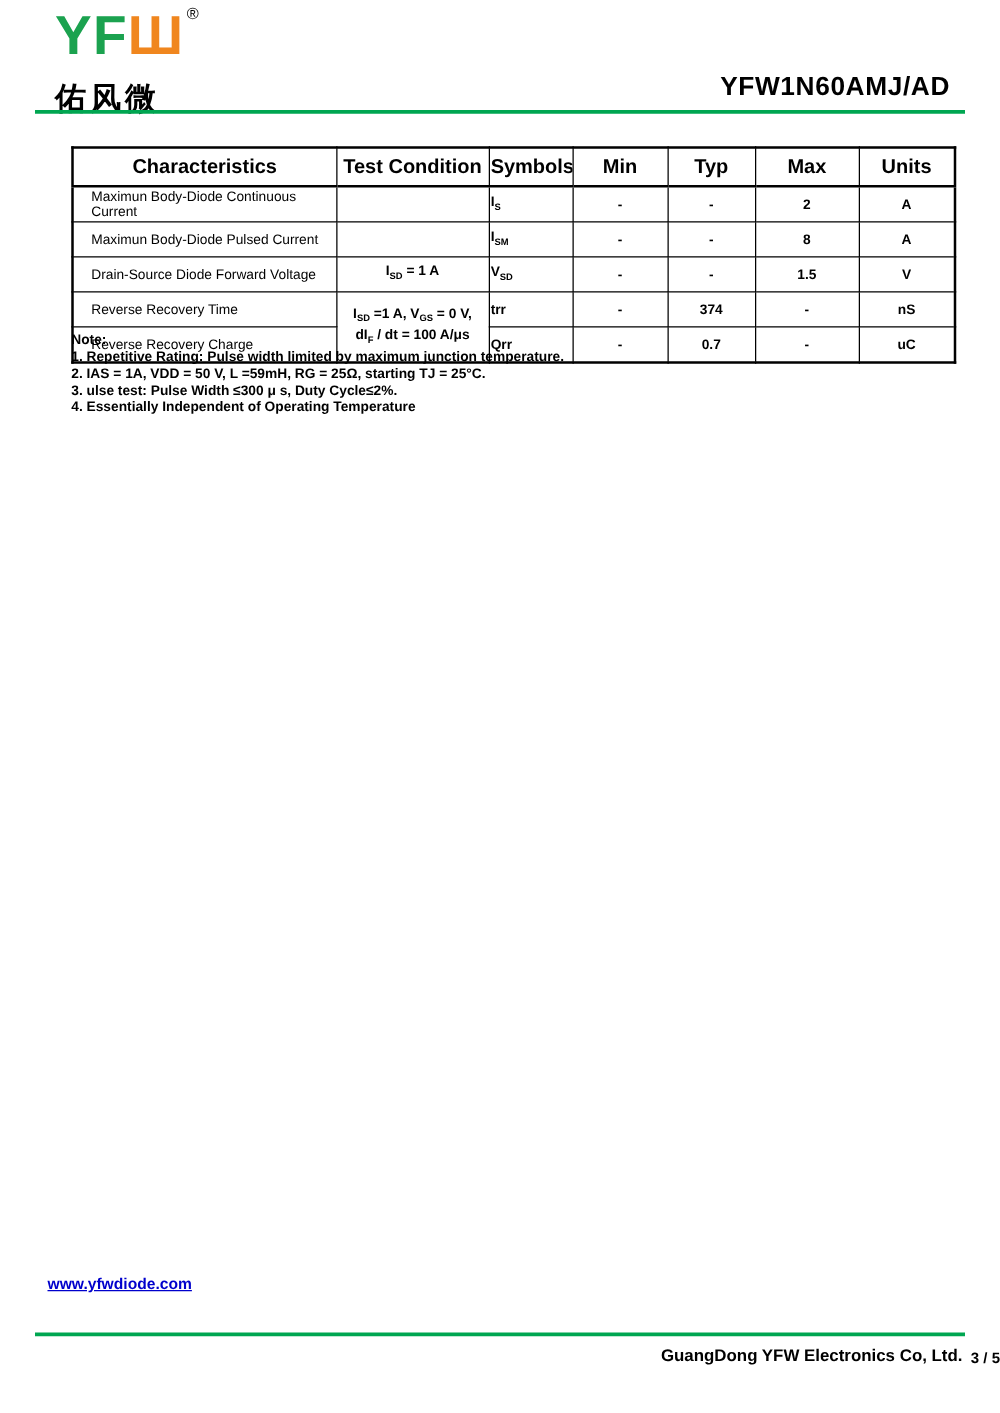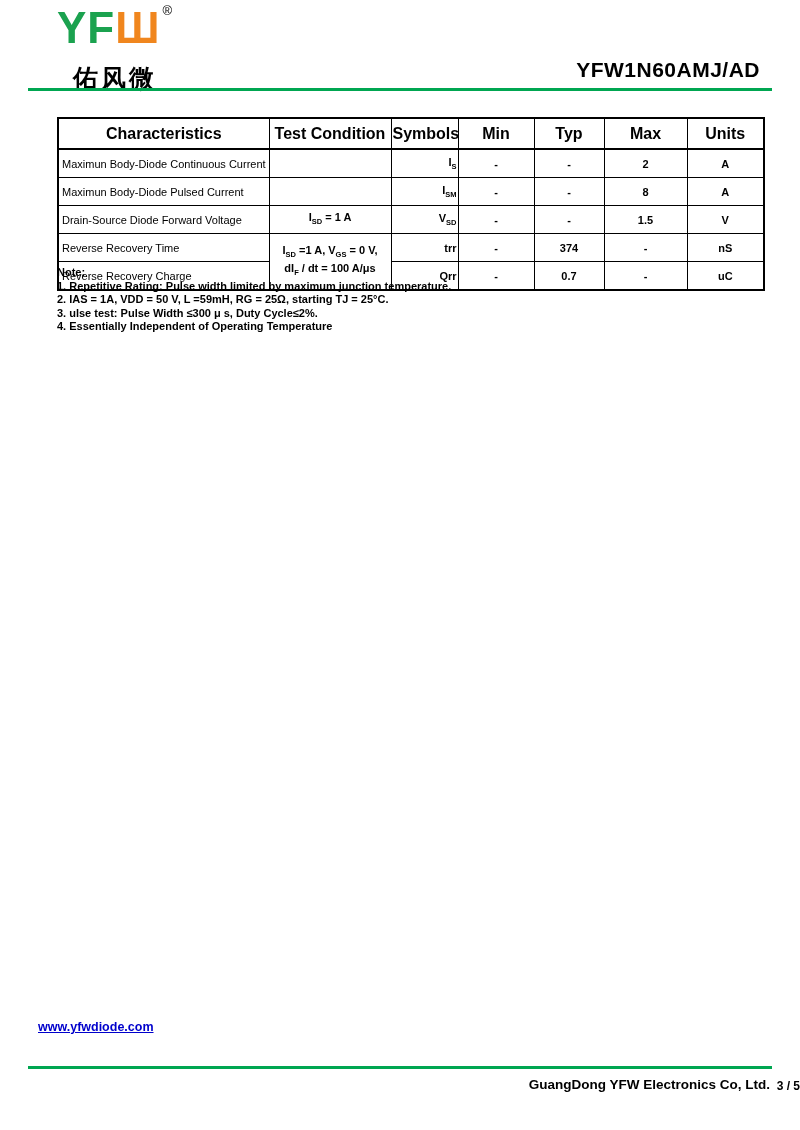--- a/index.html
+++ b/index.html
@@ -1,42 +1,42 @@
 <!DOCTYPE html>
 <html><head>
 <meta charset="utf-8">
 <style>
   html,body {margin:0;padding:0;background:#ffffff;}
   .page {
     position:relative; width:800px; height:1130px; background:#ffffff;
     font-family:"Liberation Sans",sans-serif; color:#000; overflow:hidden;
   }
   
-  .logo {position:absolute; left:57px; top:4px; line-height:1;text-align:center;}
+  .logo {position:absolute; left:44px; top:4px; line-height:1;}
   .logo-row {font-size:44px; font-weight:bold; letter-spacing:1px; line-height:1;}
   .logo-yf {color:#1ba24f;}
   .logo-w  {color:#f0861e;}
   .logo-reg {font-size:13px; font-weight:normal; color:#000; vertical-align:28px; margin-left:2px;}
   .logo-cn {font-size:25px; font-weight:bold; color:#000; margin-top:16px; letter-spacing:3px;}
   .part-number {position:absolute; right:40px; top:58px; font-size:21px; font-weight:bold; letter-spacing:0.5px;}
   .header-rule {position:absolute; left:28px; top:88px; width:744px; height:3px; background:#00a651;}
   
   .section-title {position:absolute; left:57px; top:94px; font-size:14.5px; font-weight:bold; color:#00a651;}
   
   table.chars {
     position:absolute; left:57px; top:117px; width:706px;
     border-collapse:collapse; table-layout:fixed;
     border:2.5px solid #000;
   }
   table.chars th, table.chars td {border:1.6px solid #000; overflow:hidden;}
   table.chars thead th {height:27px; font-size:16px; font-weight:bold; text-align:center; border-bottom:2px solid #000;}
   table.chars td {height:25px; font-size:11px; vertical-align:middle;}
-  td.char {text-align:left; padding-left:3px; font-weight:normal; font-size:11px;}
+  td.char {text-align:left; padding-left:14px; font-weight:normal; font-size:11px;}
   td.cond {text-align:center; font-weight:bold; font-size:11px; line-height:13px;}
-  td.sym  {text-align:right; font-weight:bold; font-size:12.5px;}
+  td.sym  {text-align:left; font-weight:bold; font-size:12.5px;}
   td.val  {text-align:center; font-weight:bold; font-size:11.5px;}
   td.unit {text-align:center; font-weight:bold; font-size:12.5px;}
   table.chars sub {font-size:7.5px; font-weight:bold;}
   
   .notes {position:absolute; left:57px; top:266px; font-size:11px; font-weight:bold; line-height:13.5px;}
   
   .footer-rule {position:absolute; left:28px; top:1066px; width:744px; height:2.5px; background:#00a651;}
   .footer-link {position:absolute; left:38px; top:1020px; font-size:12.5px; font-weight:bold; color:#0000cc; text-decoration:underline; cursor:pointer;}
   .footer-page {position:absolute; left:0; top:1079px; width:800px; text-align:right; font-size:12px; font-weight:bold;}
   .footer-company {position:absolute; right:30px; top:1077px; font-size:13.5px; font-weight:bold;}

